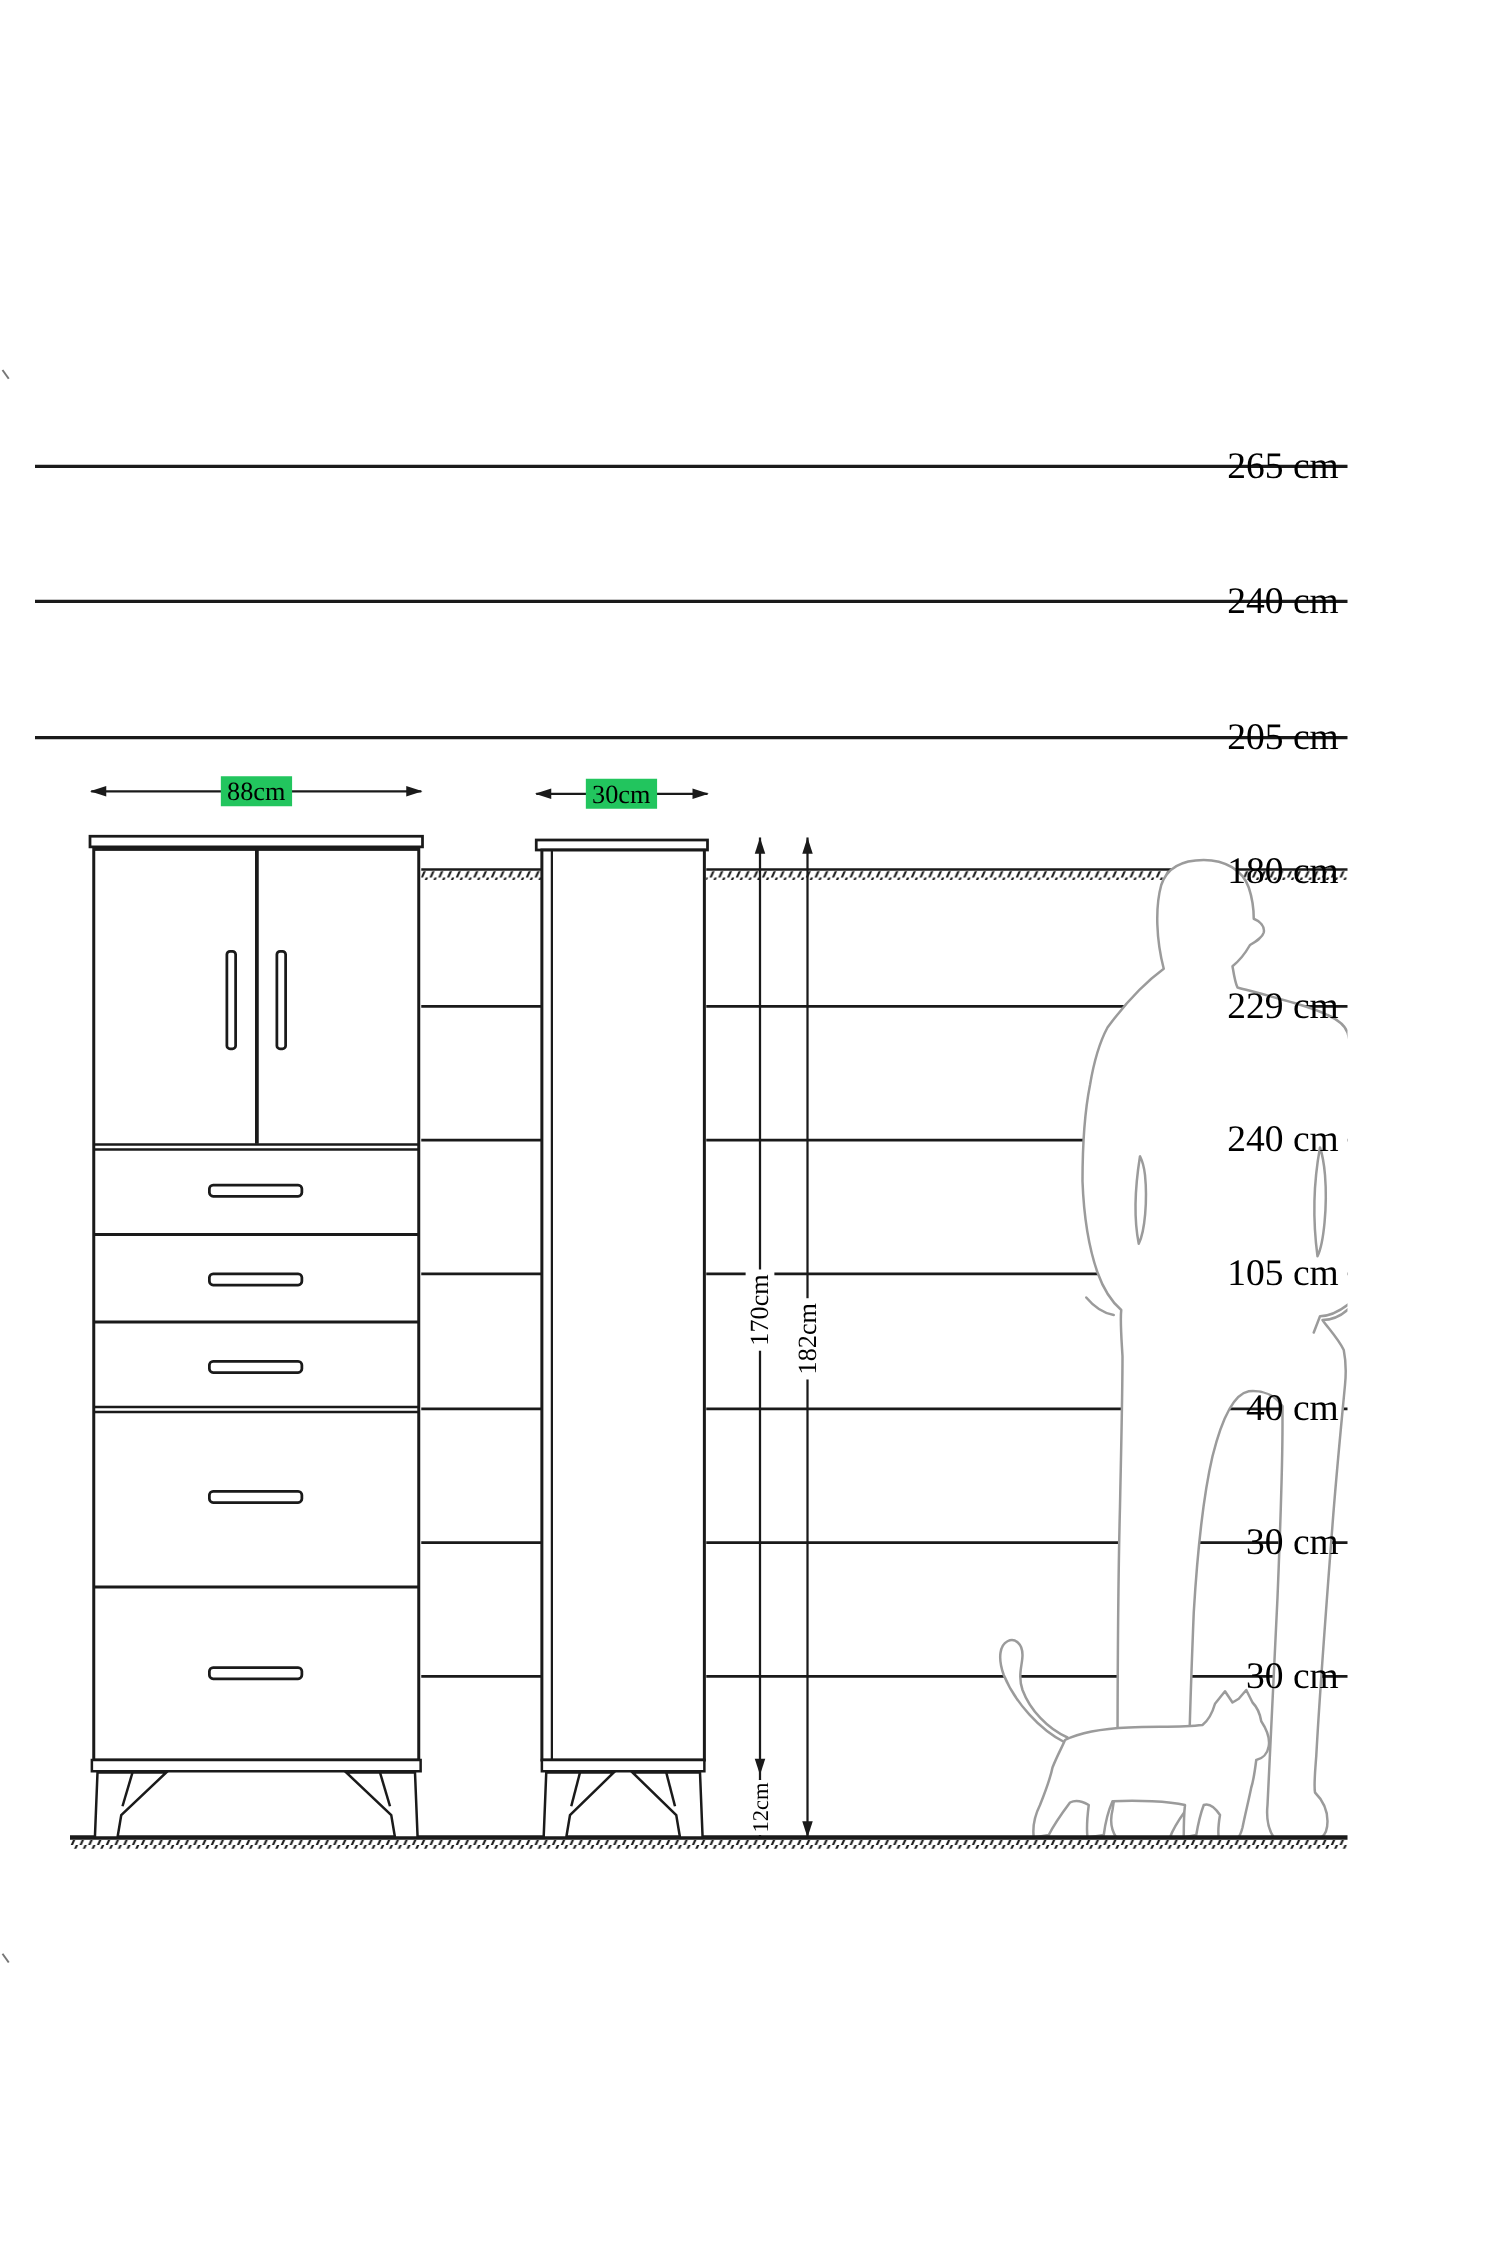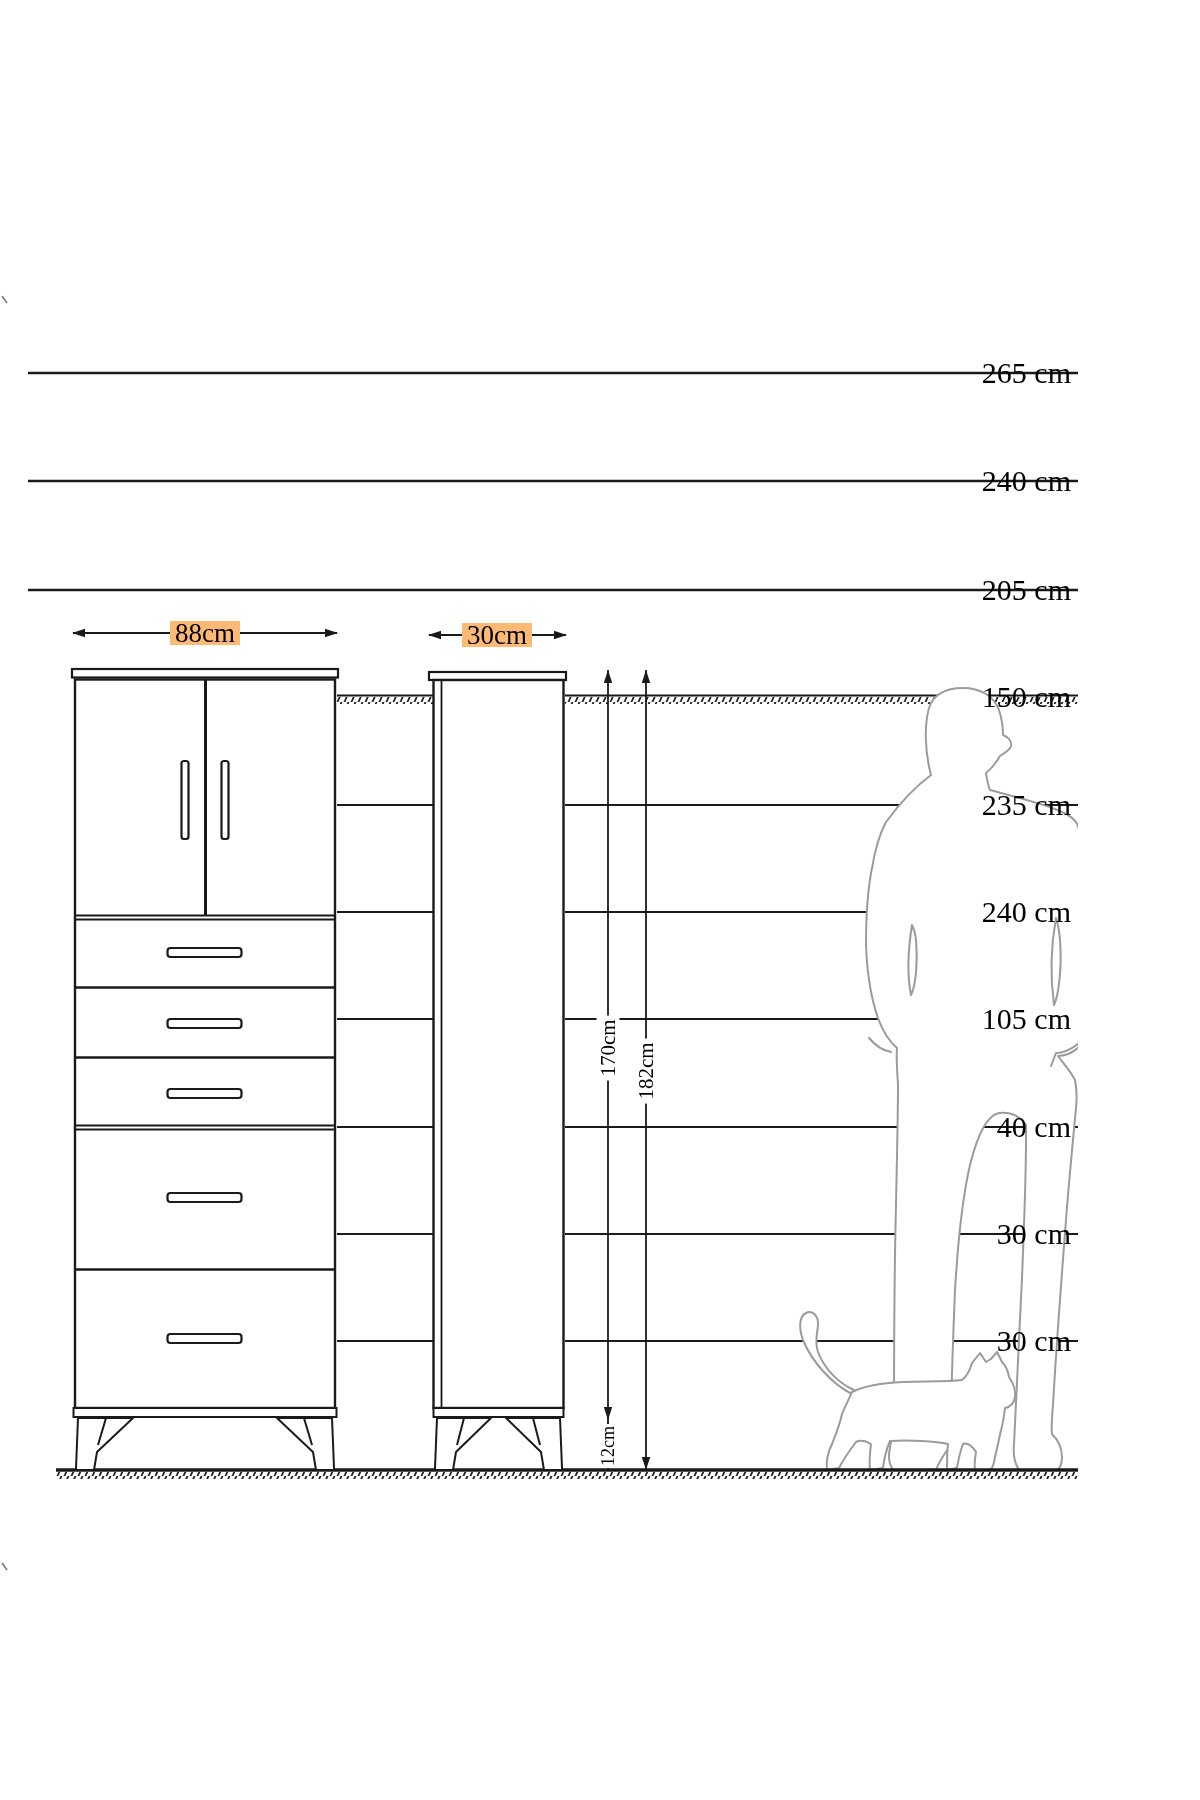--- a/index.html
+++ b/index.html
@@ -3,21 +3,21 @@
 <meta charset="utf-8">
 <style>
   html,body{margin:0;padding:0;background:#fff;}
   #stage{
     position:relative;width:1078px;height:1800px;background:#fff;overflow:hidden;
     font-family:Liberation Serif, serif;color:#000;
   }
   #stage svg{position:absolute;left:0;top:0;}
   .lbl{position:absolute;white-space:nowrap;color:#000;}
   .hlabel{height:34px;line-height:34px;font-size:30px;text-align:right;}
-  .dimlabel{background:#fdba74;font-size:27px;line-height:24px;padding:0 5px;transform:translate(-50%,-50%);}
+  .dimlabel{background:#22c55e;font-size:21px;line-height:24px;padding:0 5px;transform:translate(-50%,-50%);}
   .vdimlabel{background:#fff;font-size:21px;line-height:23px;padding:0 4px;transform:translate(-50%,-50%) rotate(-90deg);}
   .vdimlabel.small{font-size:18px;line-height:20px;padding:0 2px;}
 </style>
 </head>
 <body>
 
 <div id="stage">
 
   <svg width="1200" height="1800" viewBox="0 0 1200 1800">
     <defs>
@@ -227,22 +227,22 @@
       <path d="M2,296 l5,7" fill="none"></path>
       <path d="M1189,293 l4,8" fill="none"></path>
       <path d="M2,1563 l5,7" fill="none"></path>
       <path d="M1188,1495 l4,7" fill="none"></path>
     </g>
   </svg>
 
   <div class="lbl hlabel" style="top:356px;right:7px;">265 cm</div>
   <div class="lbl hlabel" style="top:464px;right:7px;">240 cm</div>
   <div class="lbl hlabel" style="top:573px;right:7px;">205 cm</div>
-  <div class="lbl hlabel" style="top:680px;right:7px;">150 cm</div>
-  <div class="lbl hlabel" style="top:788px;right:7px;">235 cm</div>
+  <div class="lbl hlabel" style="top:680px;right:7px;">180 cm</div>
+  <div class="lbl hlabel" style="top:788px;right:7px;">229 cm</div>
   <div class="lbl hlabel" style="top:895px;right:7px;">240 cm</div>
   <div class="lbl hlabel" style="top:1002px;right:7px;">105 cm</div>
   <div class="lbl hlabel" style="top:1110px;right:7px;">40 cm</div>
   <div class="lbl hlabel" style="top:1217px;right:7px;">30 cm</div>
   <div class="lbl hlabel" style="top:1324px;right:7px;">30 cm</div>
 
   <div class="lbl dimlabel" style="left:205px;top:633px;">88cm</div>
   <div class="lbl dimlabel" style="left:497px;top:635px;">30cm</div>
   <div class="lbl vdimlabel" style="left:608px;top:1048px;">170cm</div>
   <div class="lbl vdimlabel" style="left:646px;top:1071px;">182cm</div>

